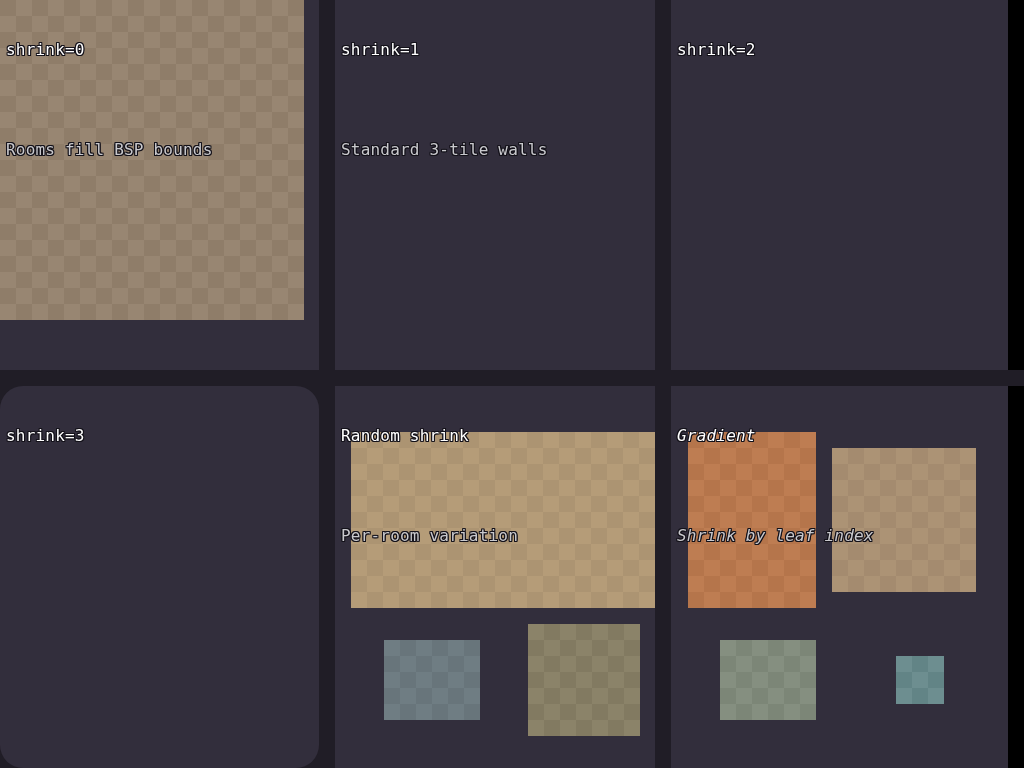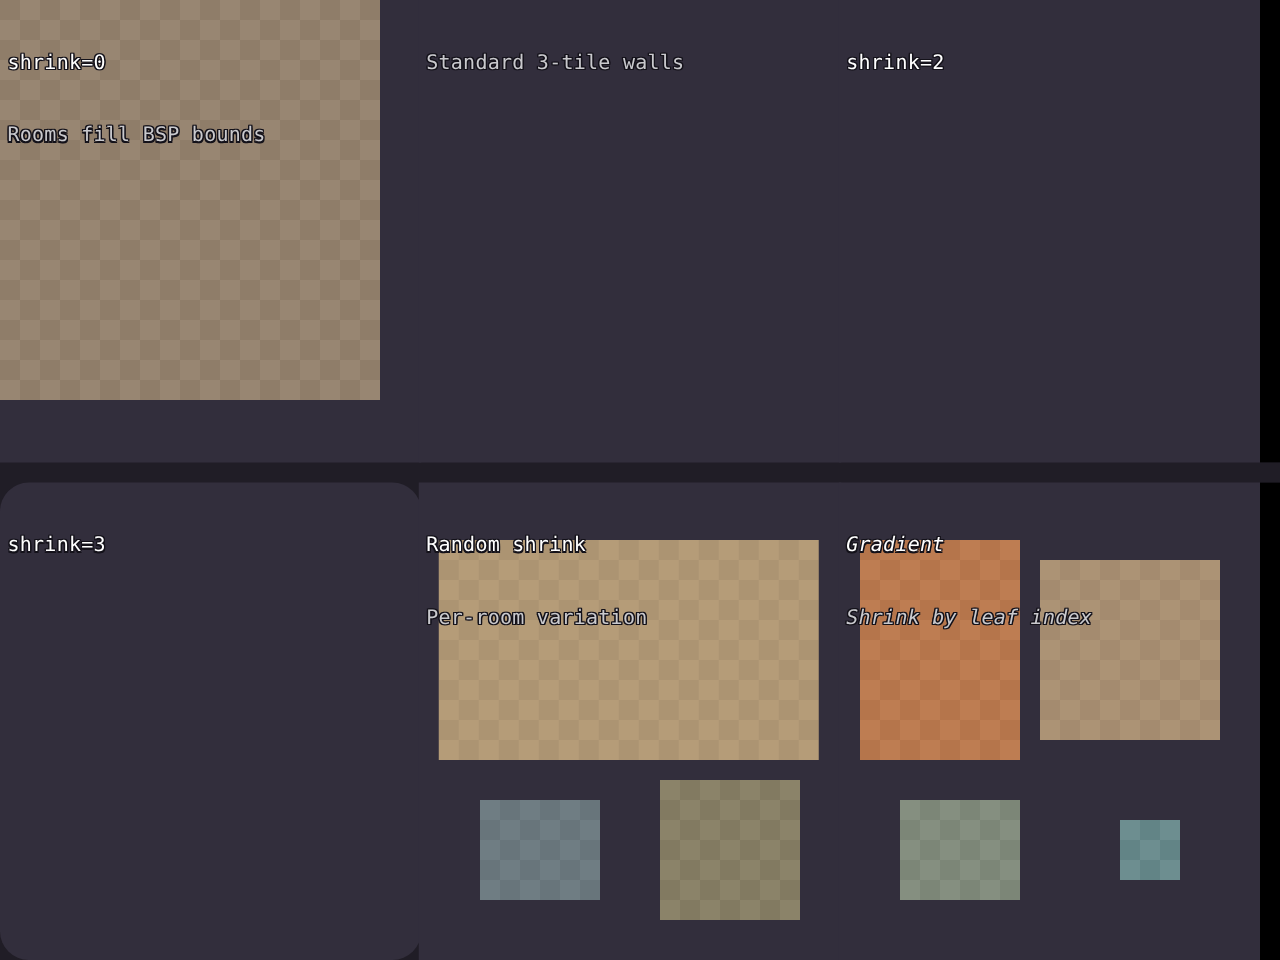--- a/index.html
+++ b/index.html
@@ -1,56 +1,57 @@
 <!DOCTYPE html>
 <html style="--gutter: #201d26; --panel-bg: #322e3c; --margin: #000000; --title: #ffffff; --subtitle: #c9c9cd;"><head>
 <meta charset="utf-8">
 <style>
   html,body{margin:0;padding:0;}
   body{
     width:1024px;height:768px;position:relative;overflow:hidden;
     background:var(--gutter,#201d26);
     font-family:"DejaVu Sans Mono","Liberation Mono",monospace;
   }
-  .panel{position:absolute;background:var(--panel-bg,#322e3c);padding-left:18px;}
+  .panel{position:absolute;background:var(--panel-bg,#322e3c);}
   .p1{left:0;top:0;width:319px;height:370px;}
   .p2{left:335px;top:0;width:320px;height:370px;}
   .p3{left:671px;top:0;width:337px;height:370px;}
   .p4{left:0;top:386px;width:319px;height:382px;border-radius:23px;}
   .p5{left:335px;top:386px;width:320px;height:382px;}
   .p6{left:671px;top:386px;width:337px;height:382px;font-style:italic;}
   .room{position:absolute;z-index:1;}
   .caption{position:absolute;left:6px;top:2px;z-index:2;white-space:pre;}
   .caption div{
     font-size:16px;line-height:20px;letter-spacing:0.2px;
     text-shadow:
       -1px -1px 0 #14121a, 1px -1px 0 #14121a,
       -1px  1px 0 #14121a, 1px  1px 0 #14121a,
       -1px  0   0 #14121a, 1px  0   0 #14121a,
        0   -1px 0 #14121a, 0    1px 0 #14121a;
   }
   .title{color:var(--title,#ffffff);}
-  .subtitle{color:var(--subtitle,#c9c9cd);}
+  .subtitle{color:var(--subtitle,#c9c9cd);margin-top:42px;}
   .margin-black{position:absolute;left:1008px;width:16px;background:var(--margin,#000);}
   .m-top{top:0;height:370px;}
   .m-bottom{top:386px;height:382px;}
 </style>
 </head>
 <body>
 
 <div class="panel p1">
   <div class="caption">
     <div class="title">shrink=0</div>
     <div class="subtitle">Rooms fill BSP bounds</div>
   </div>
 <div class="room" style="left: 0px; top: 0px; width: 304px; height: 320px; background: conic-gradient(rgb(152, 134, 114) 0deg, rgb(152, 134, 114) 25%, rgb(143, 125, 105) 0deg, rgb(143, 125, 105) 50%, rgb(152, 134, 114) 0deg, rgb(152, 134, 114) 75%, rgb(143, 125, 105) 0deg) 0px 0px / 32px 32px;"></div>
   </div>
 
 <div class="panel p2">
   <div class="caption">
+    <div class="title">shrink=1</div>
     <div class="subtitle">Standard 3-tile walls</div>
   </div>
 </div>
 
 <div class="panel p3">
   <div class="caption">
     <div class="title">shrink=2</div>
   </div>
 </div>
 

